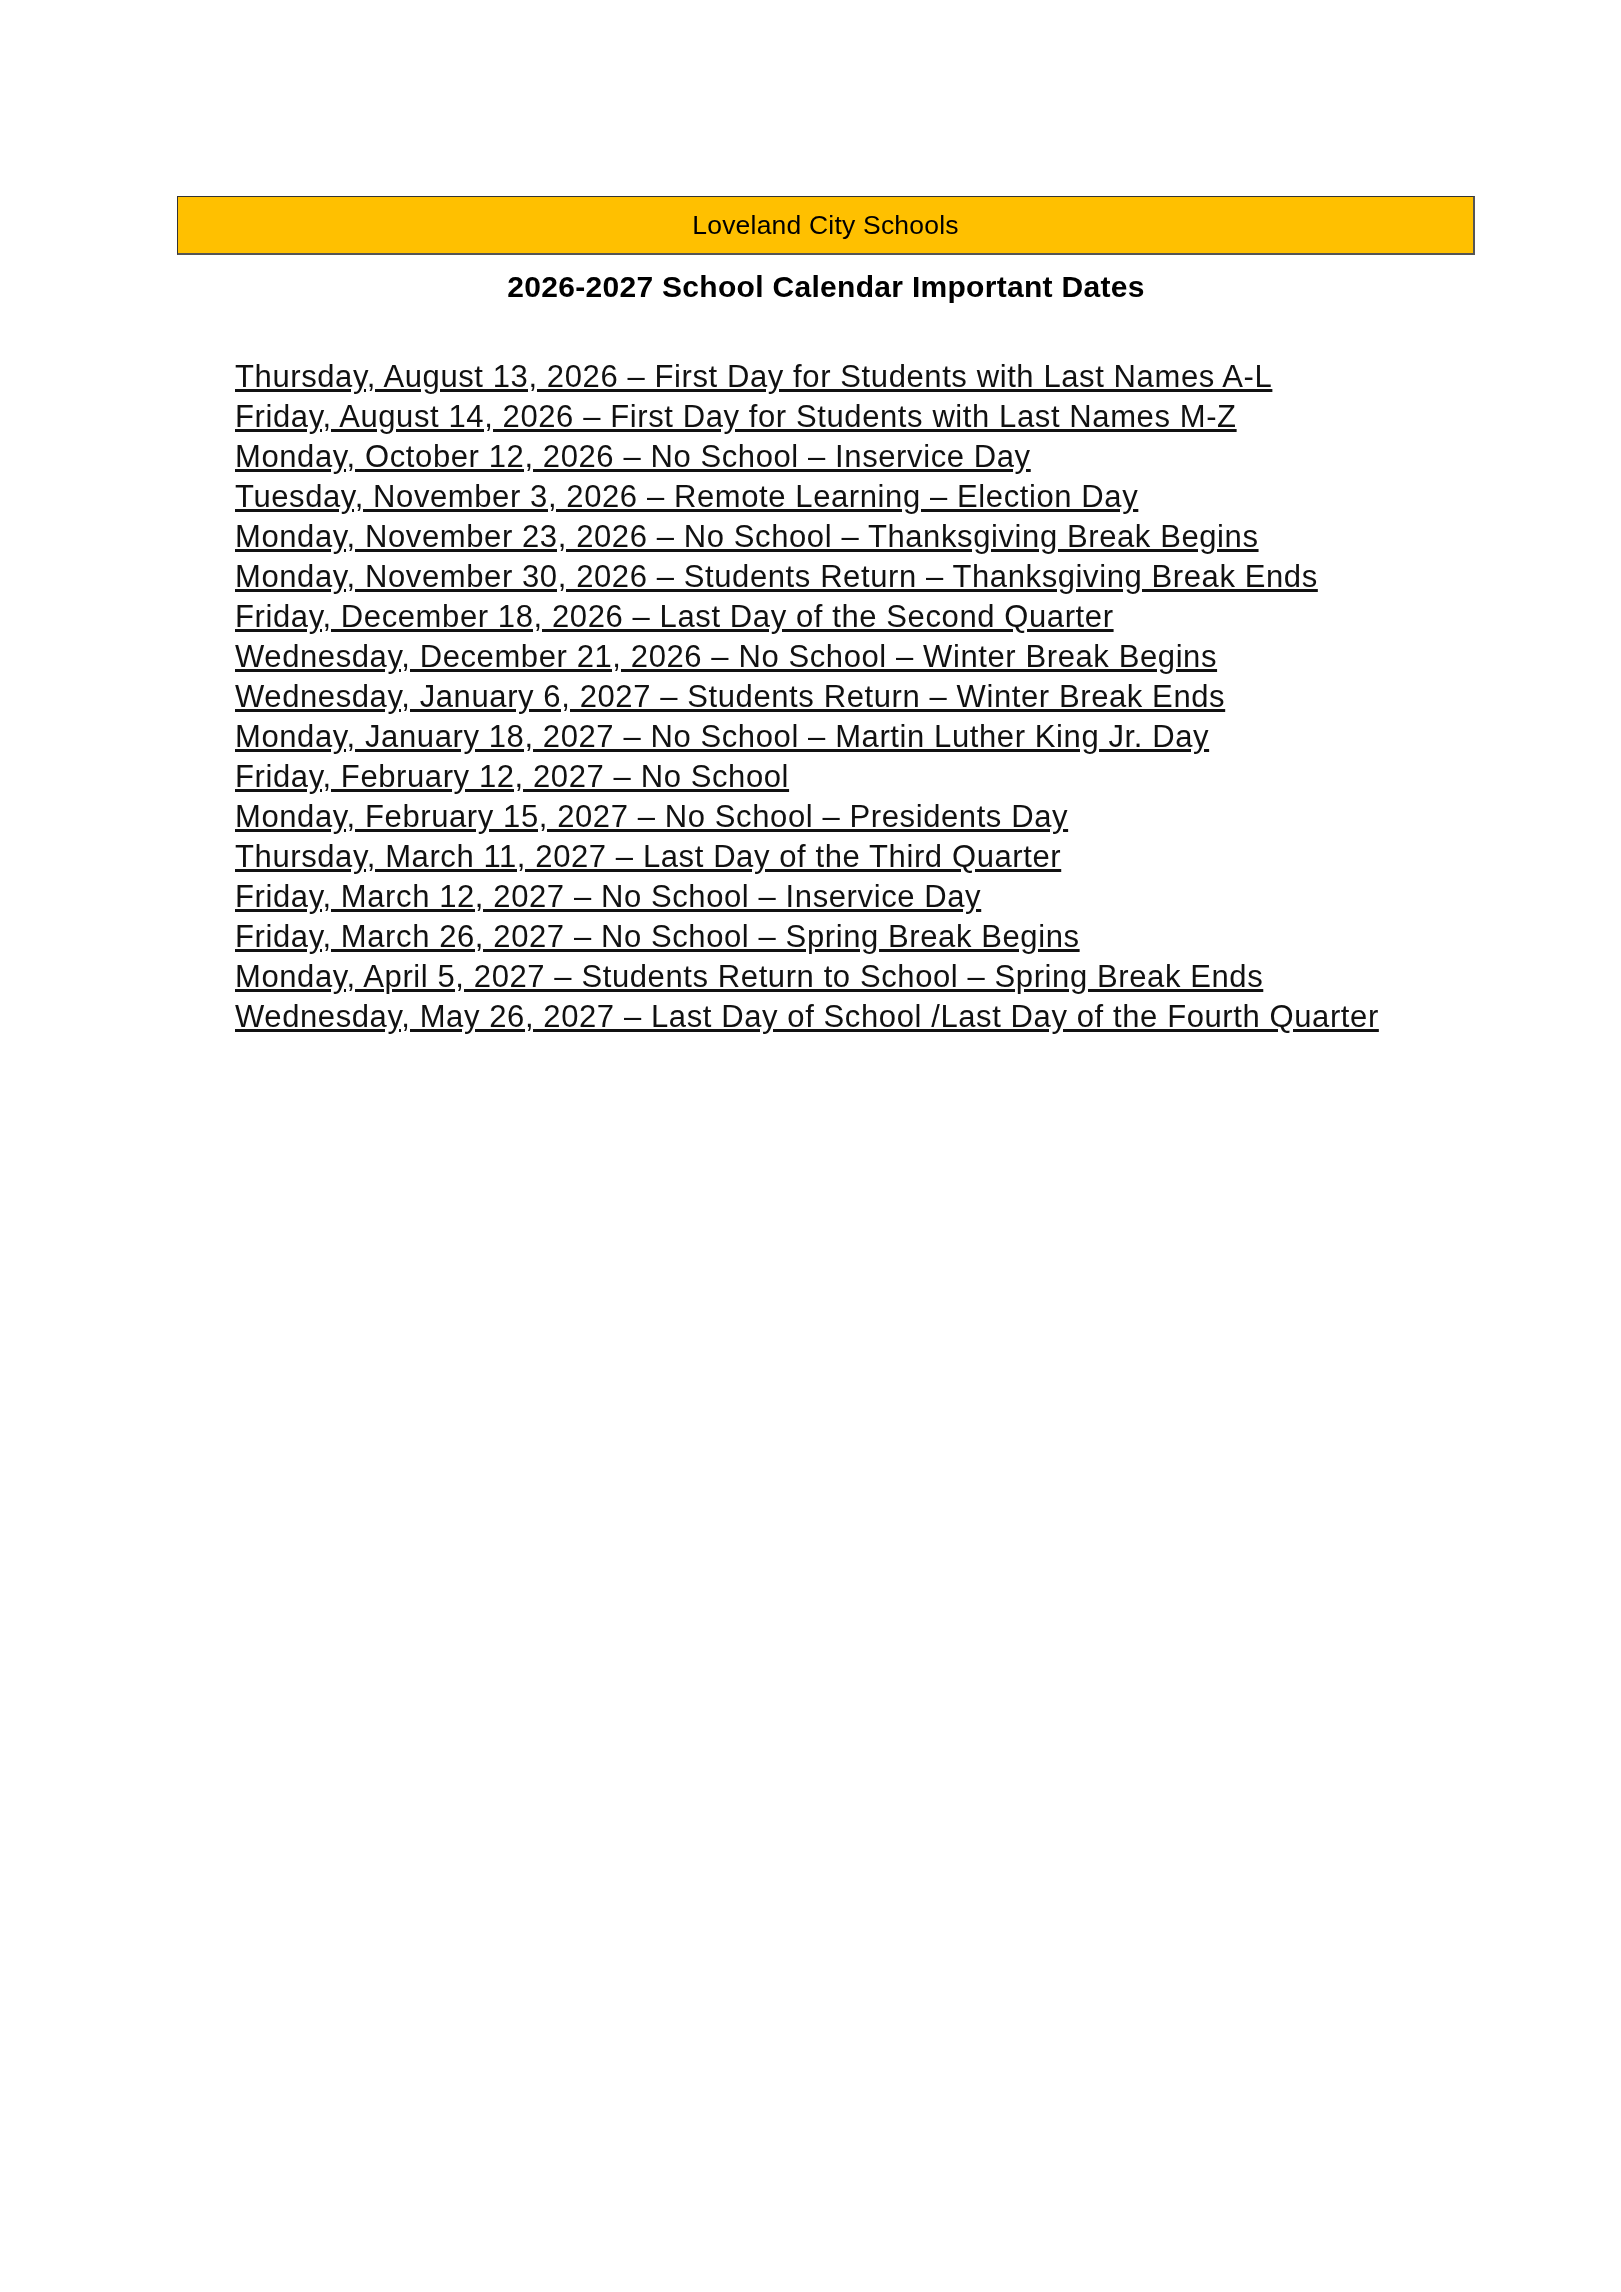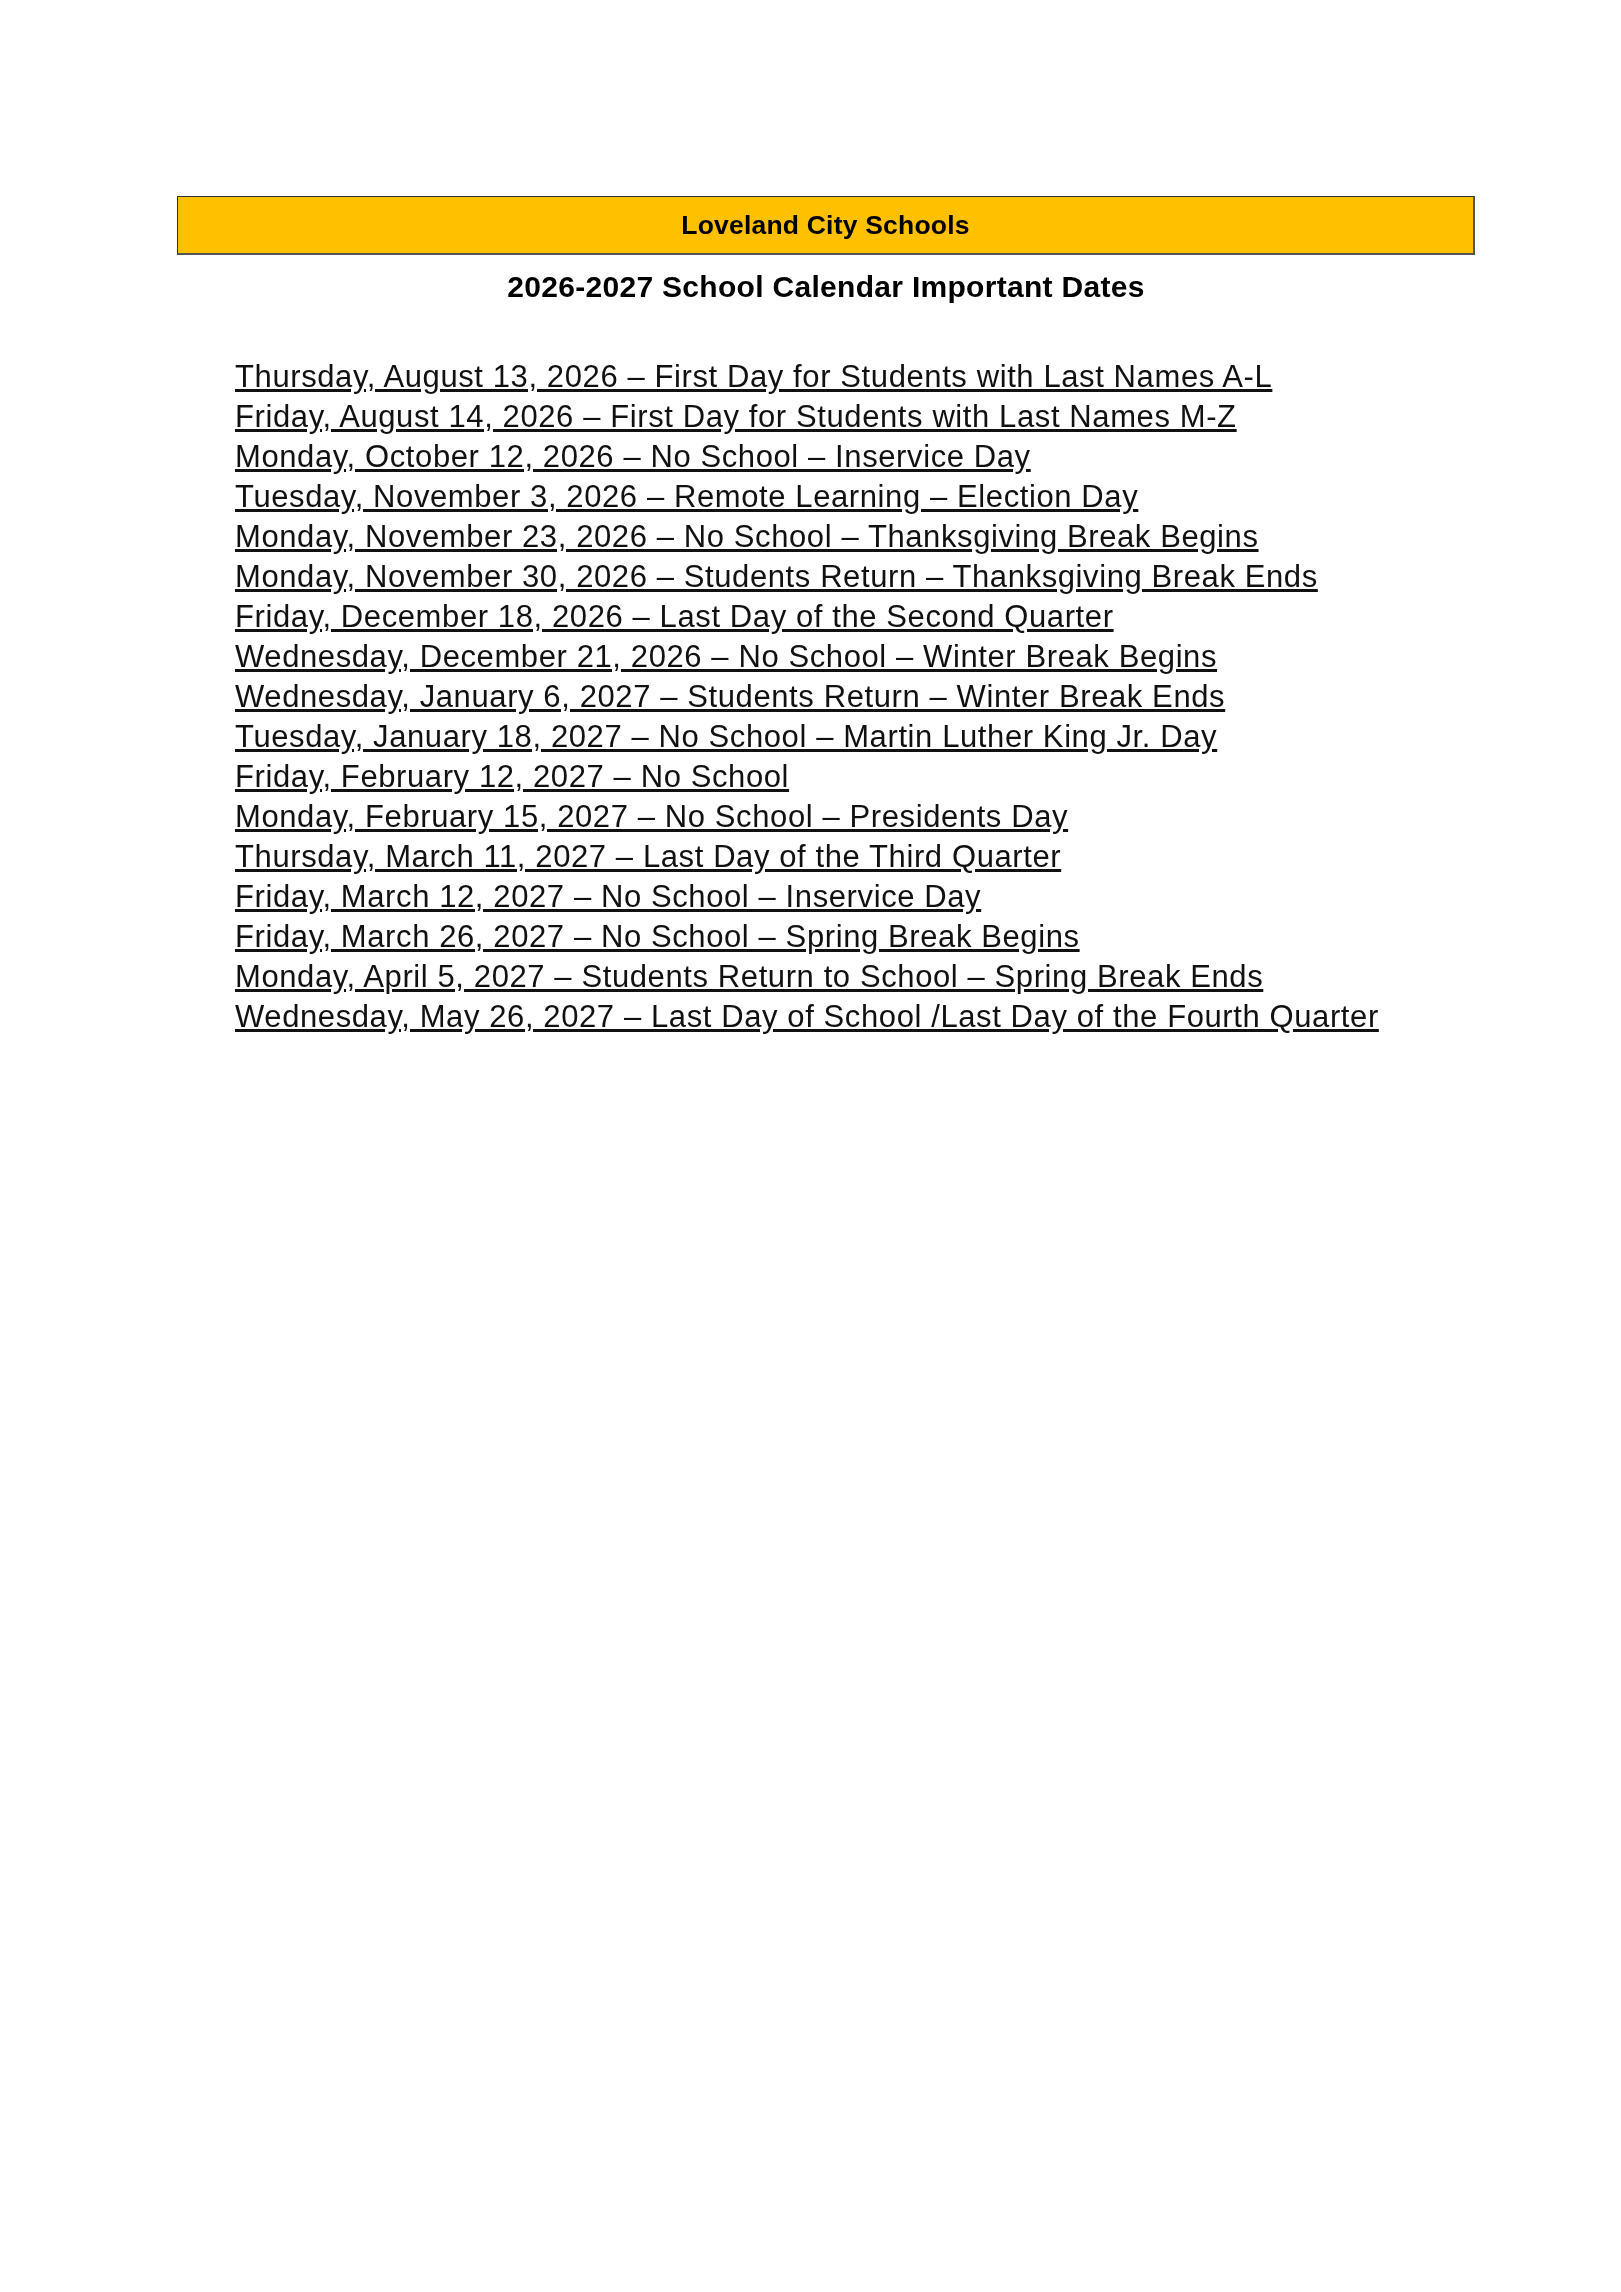--- a/index.html
+++ b/index.html
@@ -32,21 +32,21 @@
       background: #FFC000;
       border: 1px solid #333333;
       border-bottom: 2px solid #555555;
       border-right: 2px solid #555555;
       display: flex;
       align-items: center;
       justify-content: center;
       box-sizing: border-box;
     }
     .banner-title {
-      font-weight: bold;
+      font-weight: normal;
       font-size: 26.5px;
       letter-spacing: 0.2px;
       color: #000000;
     }
     .subtitle {
       position: absolute;
       left: 177px;
       width: 1298px;
       top: 267px;
       text-align: center;
@@ -88,21 +88,21 @@
   <ul class="date-list">
     <li class="date-item">Thursday, August 13, 2026 – First Day for Students with Last Names A-L</li>
     <li class="date-item">Friday, August 14, 2026 – First Day for Students with Last Names M-Z</li>
     <li class="date-item">Monday, October 12, 2026 – No School – Inservice Day</li>
     <li class="date-item">Tuesday, November 3, 2026 – Remote Learning – Election Day</li>
     <li class="date-item">Monday, November 23, 2026 – No School – Thanksgiving Break Begins</li>
     <li class="date-item">Monday, November 30, 2026 – Students Return – Thanksgiving Break Ends</li>
     <li class="date-item">Friday, December 18, 2026 – Last Day of the Second Quarter</li>
     <li class="date-item">Wednesday, December 21, 2026 – No School – Winter Break Begins</li>
     <li class="date-item">Wednesday, January 6, 2027 – Students Return – Winter Break Ends</li>
-    <li class="date-item">Tuesday, January 18, 2027 – No School – Martin Luther King Jr. Day</li>
+    <li class="date-item">Monday, January 18, 2027 – No School – Martin Luther King Jr. Day</li>
     <li class="date-item">Friday, February 12, 2027 – No School</li>
     <li class="date-item">Monday, February 15, 2027 – No School – Presidents Day</li>
     <li class="date-item">Thursday, March 11, 2027 – Last Day of the Third Quarter</li>
     <li class="date-item">Friday, March 12, 2027 – No School – Inservice Day</li>
     <li class="date-item">Friday, March 26, 2027 – No School – Spring Break Begins</li>
     <li class="date-item">Monday, April 5, 2027 – Students Return to School – Spring Break Ends</li>
     <li class="date-item" style="width:1157px;">Wednesday, May 26, 2027 – Last Day of School /Last Day of the Fourth Quarter</li>
   </ul>
 
 </div>

